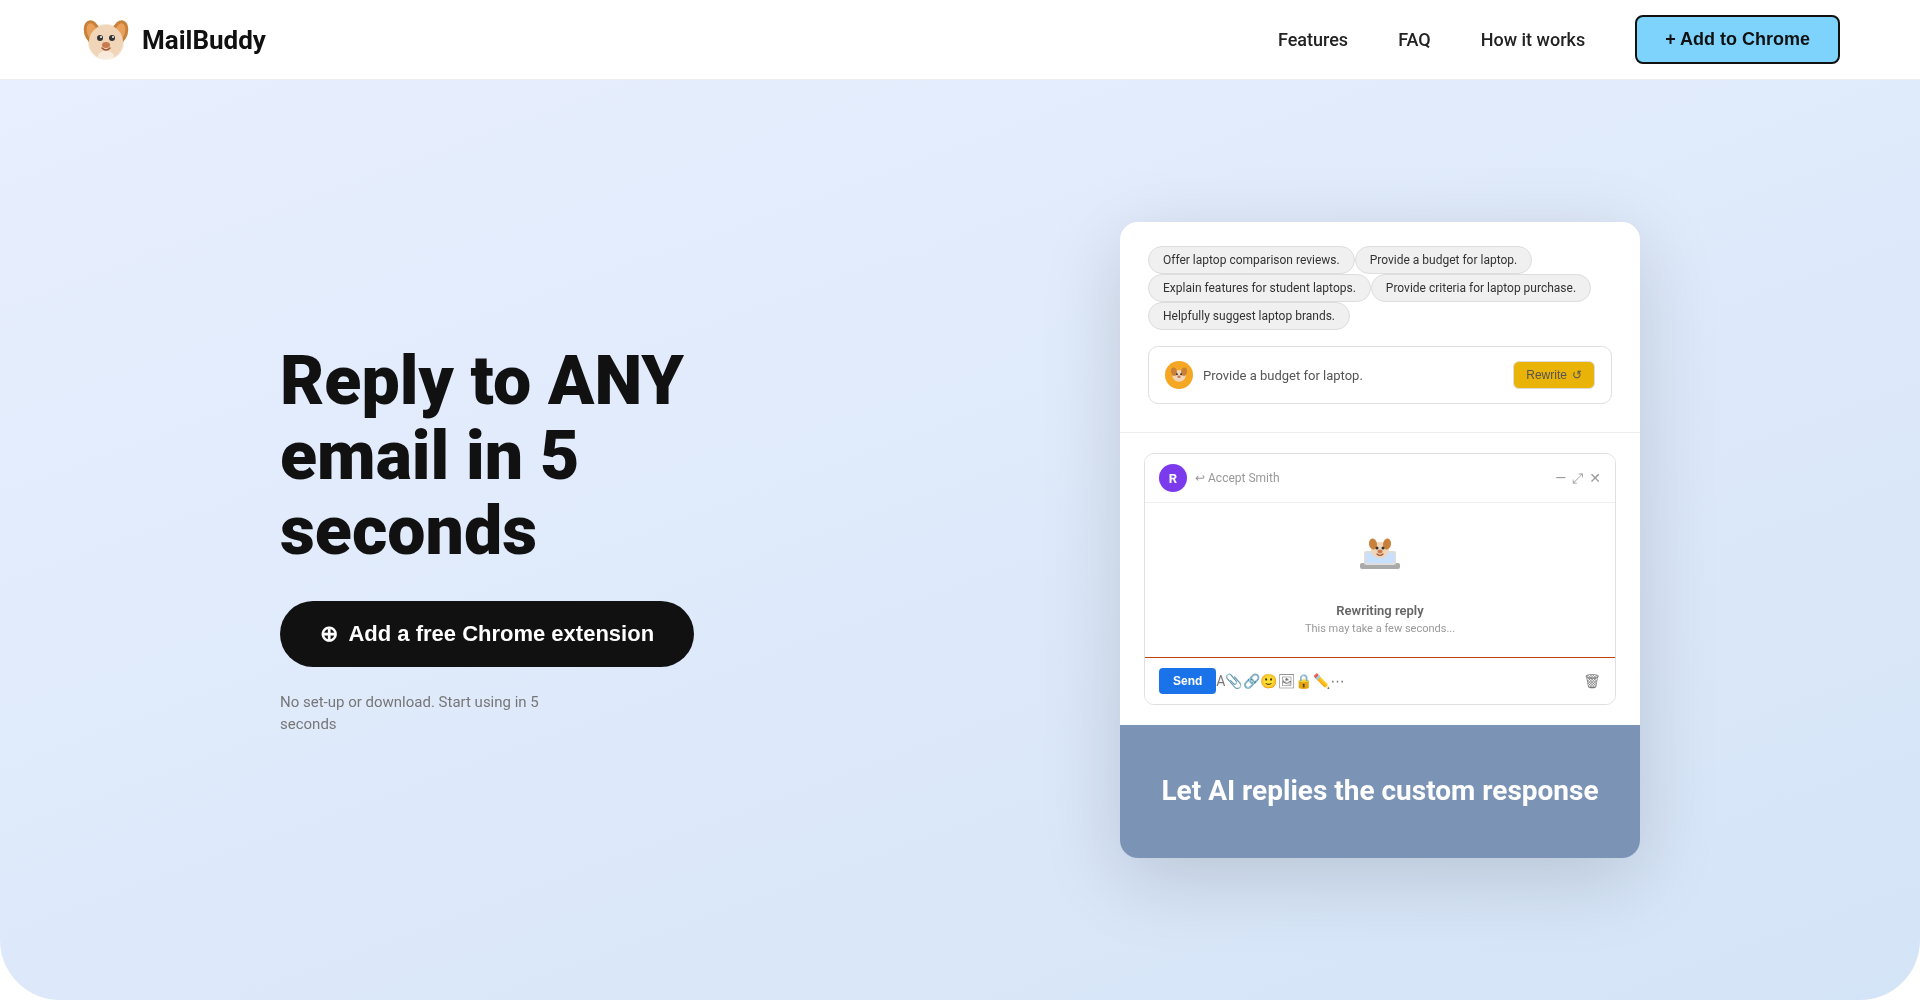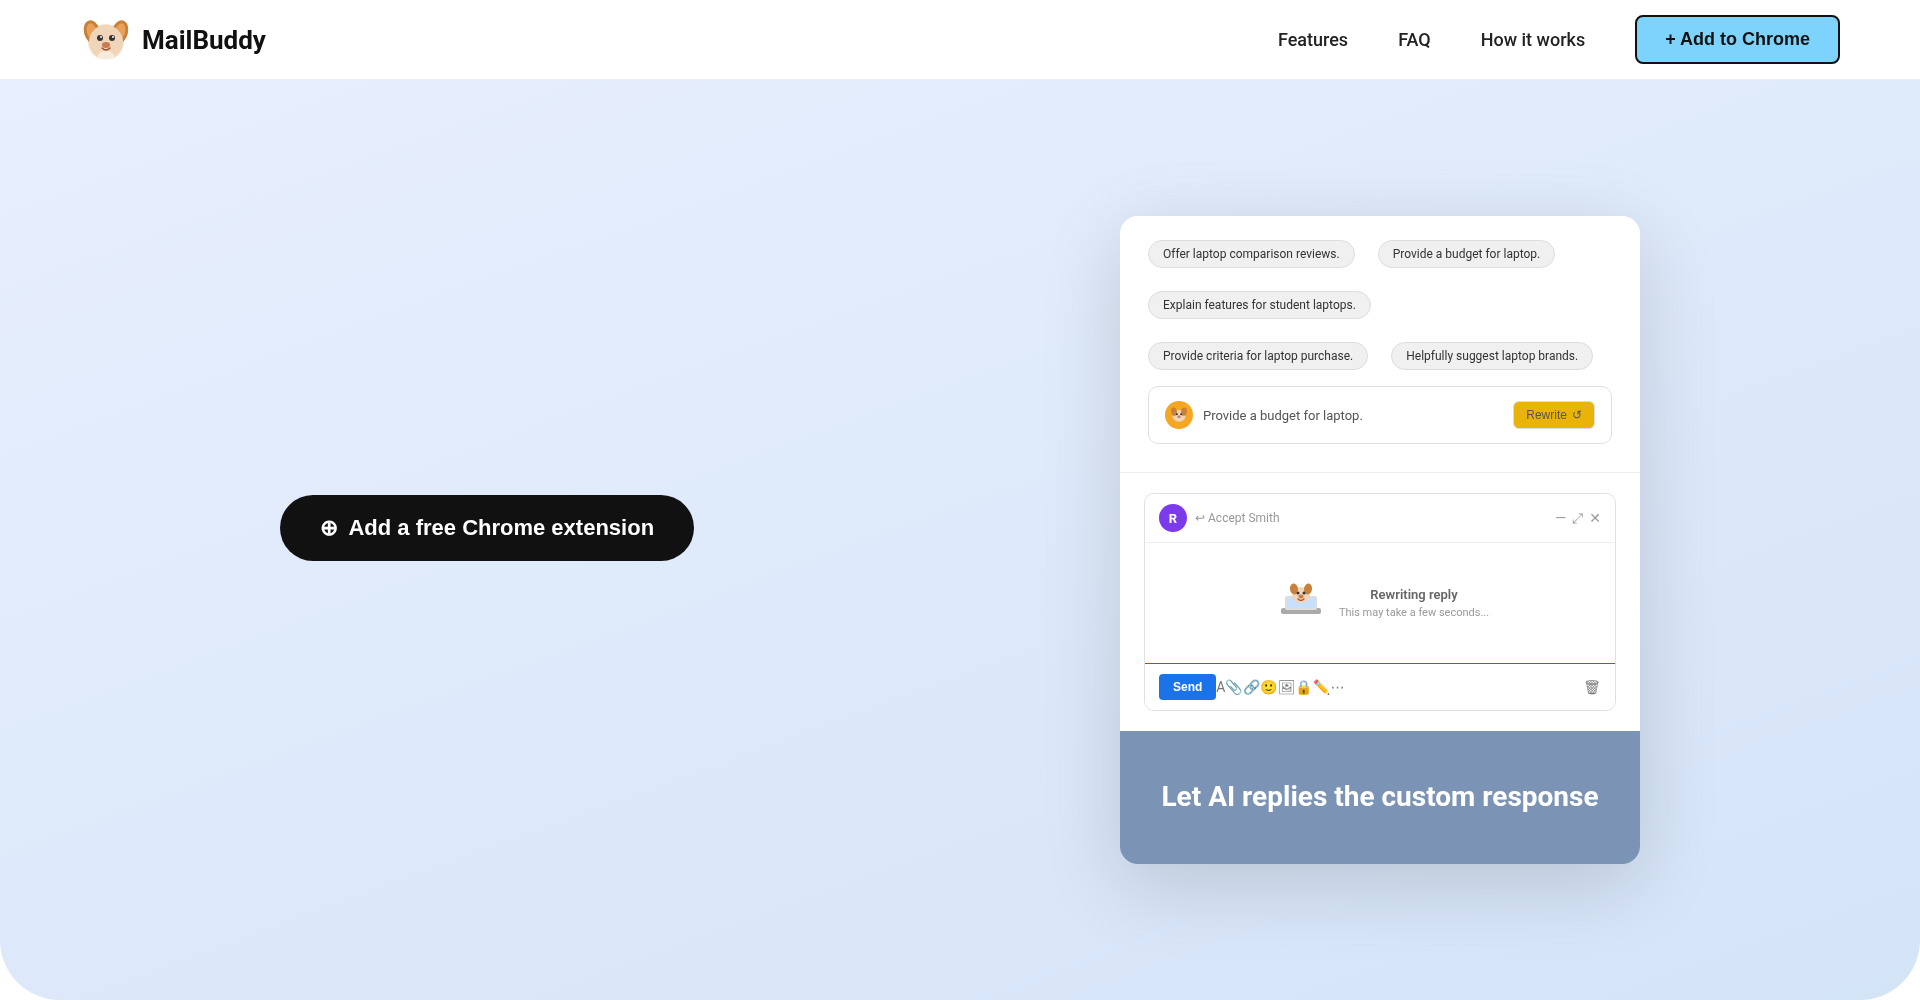--- a/index.html
+++ b/index.html
@@ -59,21 +59,21 @@
 
     
     .hero-right { flex: 1; display: flex; justify-content: flex-end; }
     .mockup-container {
       width: 520px; border-radius: 18px; overflow: hidden;
       box-shadow: 0 20px 80px rgba(0,0,0,0.15);
     }
     .mockup-top {
       background: #fff; padding: 24px 28px 28px;
     }
-    .chips-row { display: flex; flex-wrap: wrap; gap: 23px; }
+    .chips-row { display: flex; flex-wrap: wrap; gap: 0; }
     .chip {
       background: #f0f0f0; border: 1px solid #ddd; border-radius: 20px;
       padding: 6px 14px; font-size: 12px; color: #333; white-space: nowrap;
     }
     .input-row {
       display: flex; align-items: center; justify-content: space-between;
       border: 1px solid #e0e0e0; border-radius: 10px; padding: 14px 16px;
       margin-top: 16px; background: #fff;
     }
     .input-row-left { display: flex; align-items: center; gap: 10px; }
@@ -104,21 +104,21 @@
     .compose-header-left { display: flex; align-items: center; gap: 8px; }
     .r-avatar {
       width: 28px; height: 28px; border-radius: 50%;
       background: #7c3aed; color: #fff; display: flex; align-items: center; justify-content: center;
       font-size: 13px; font-weight: 700;
     }
     .compose-to { font-size: 12px; color: #999; }
     .compose-icons { display: flex; gap: 6px; font-size: 14px; color: #999; }
     .compose-body {
       background: #fff; padding: 20px; min-height: 120px;
-      display: flex; flex-direction: row; align-items: center; justify-content: center; gap: 8px;
+      display: flex; flex-direction: column; align-items: center; justify-content: center; gap: 8px;
     }
     .loading-dog { font-size: 40px; }
     .rewriting-text { font-size: 12px; color: #999; text-align: center; line-height: 1.5; }
     .compose-toolbar {
       display: flex; align-items: center; gap: 0; padding: 10px 14px;
       border-top: 1px solid #c2410c; background: #fff;
     }
     .send-btn {
       background: #1a73e8; color: #fff; border: none; border-radius: 4px;
       padding: 6px 14px; font-size: 12px; cursor: pointer; font-weight: 600;
@@ -173,24 +173,26 @@
     <a class="nav-link">FAQ</a>
     <a class="nav-link">How it works</a>
     <button class="add-chrome-btn">+ Add to Chrome</button>
   </div>
 </nav>
 
 <section class="hero">
   <div class="hero-inner">
 
     <div class="hero-left">
+      <h1 class="hero-title">Reply to ANY email in 5 seconds</h1>
       <button class="cta-btn">
         <span class="chrome-icon">⊕</span>
         <span>Add a free Chrome extension</span>
       </button>
+      <p class="no-setup">No set-up or download. Start using in 5 seconds</p>
     </div>
 
     <div class="hero-right">
       <div class="mockup-container">
 
         <div class="mockup-top">
           <div class="chips-row">
             <span class="chip">Offer laptop comparison reviews.</span>
             <span class="chip">Provide a budget for laptop.</span>
             <span class="chip">Explain features for student laptops.</span>

